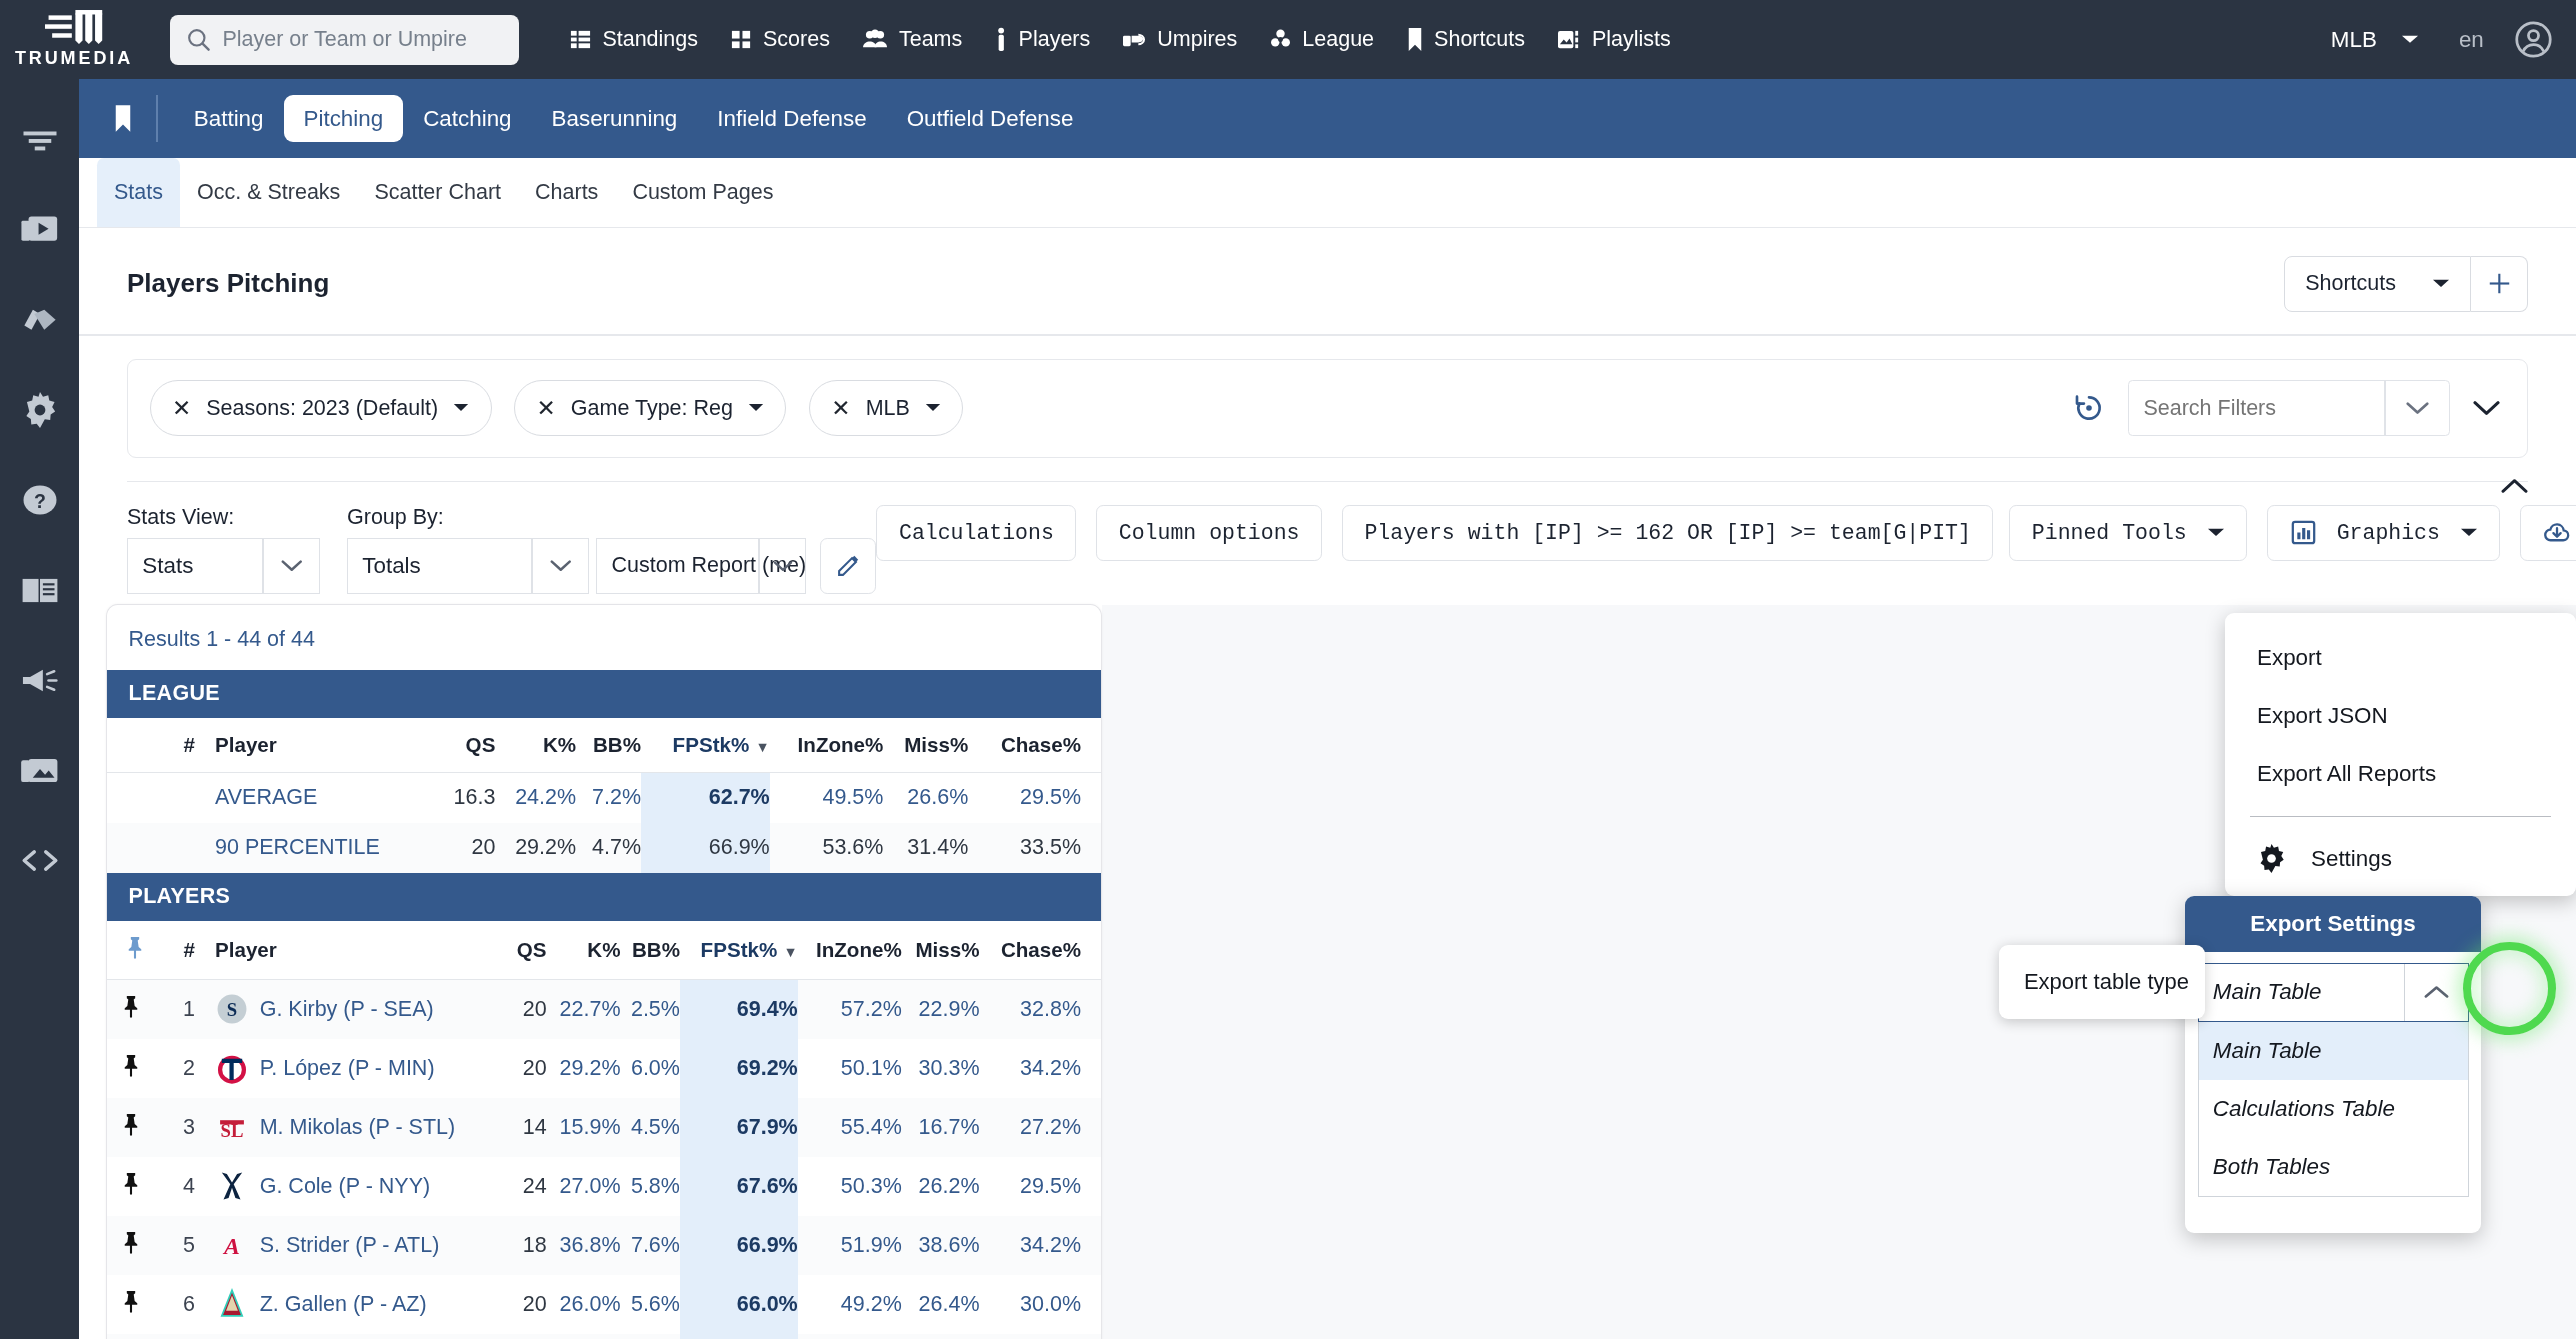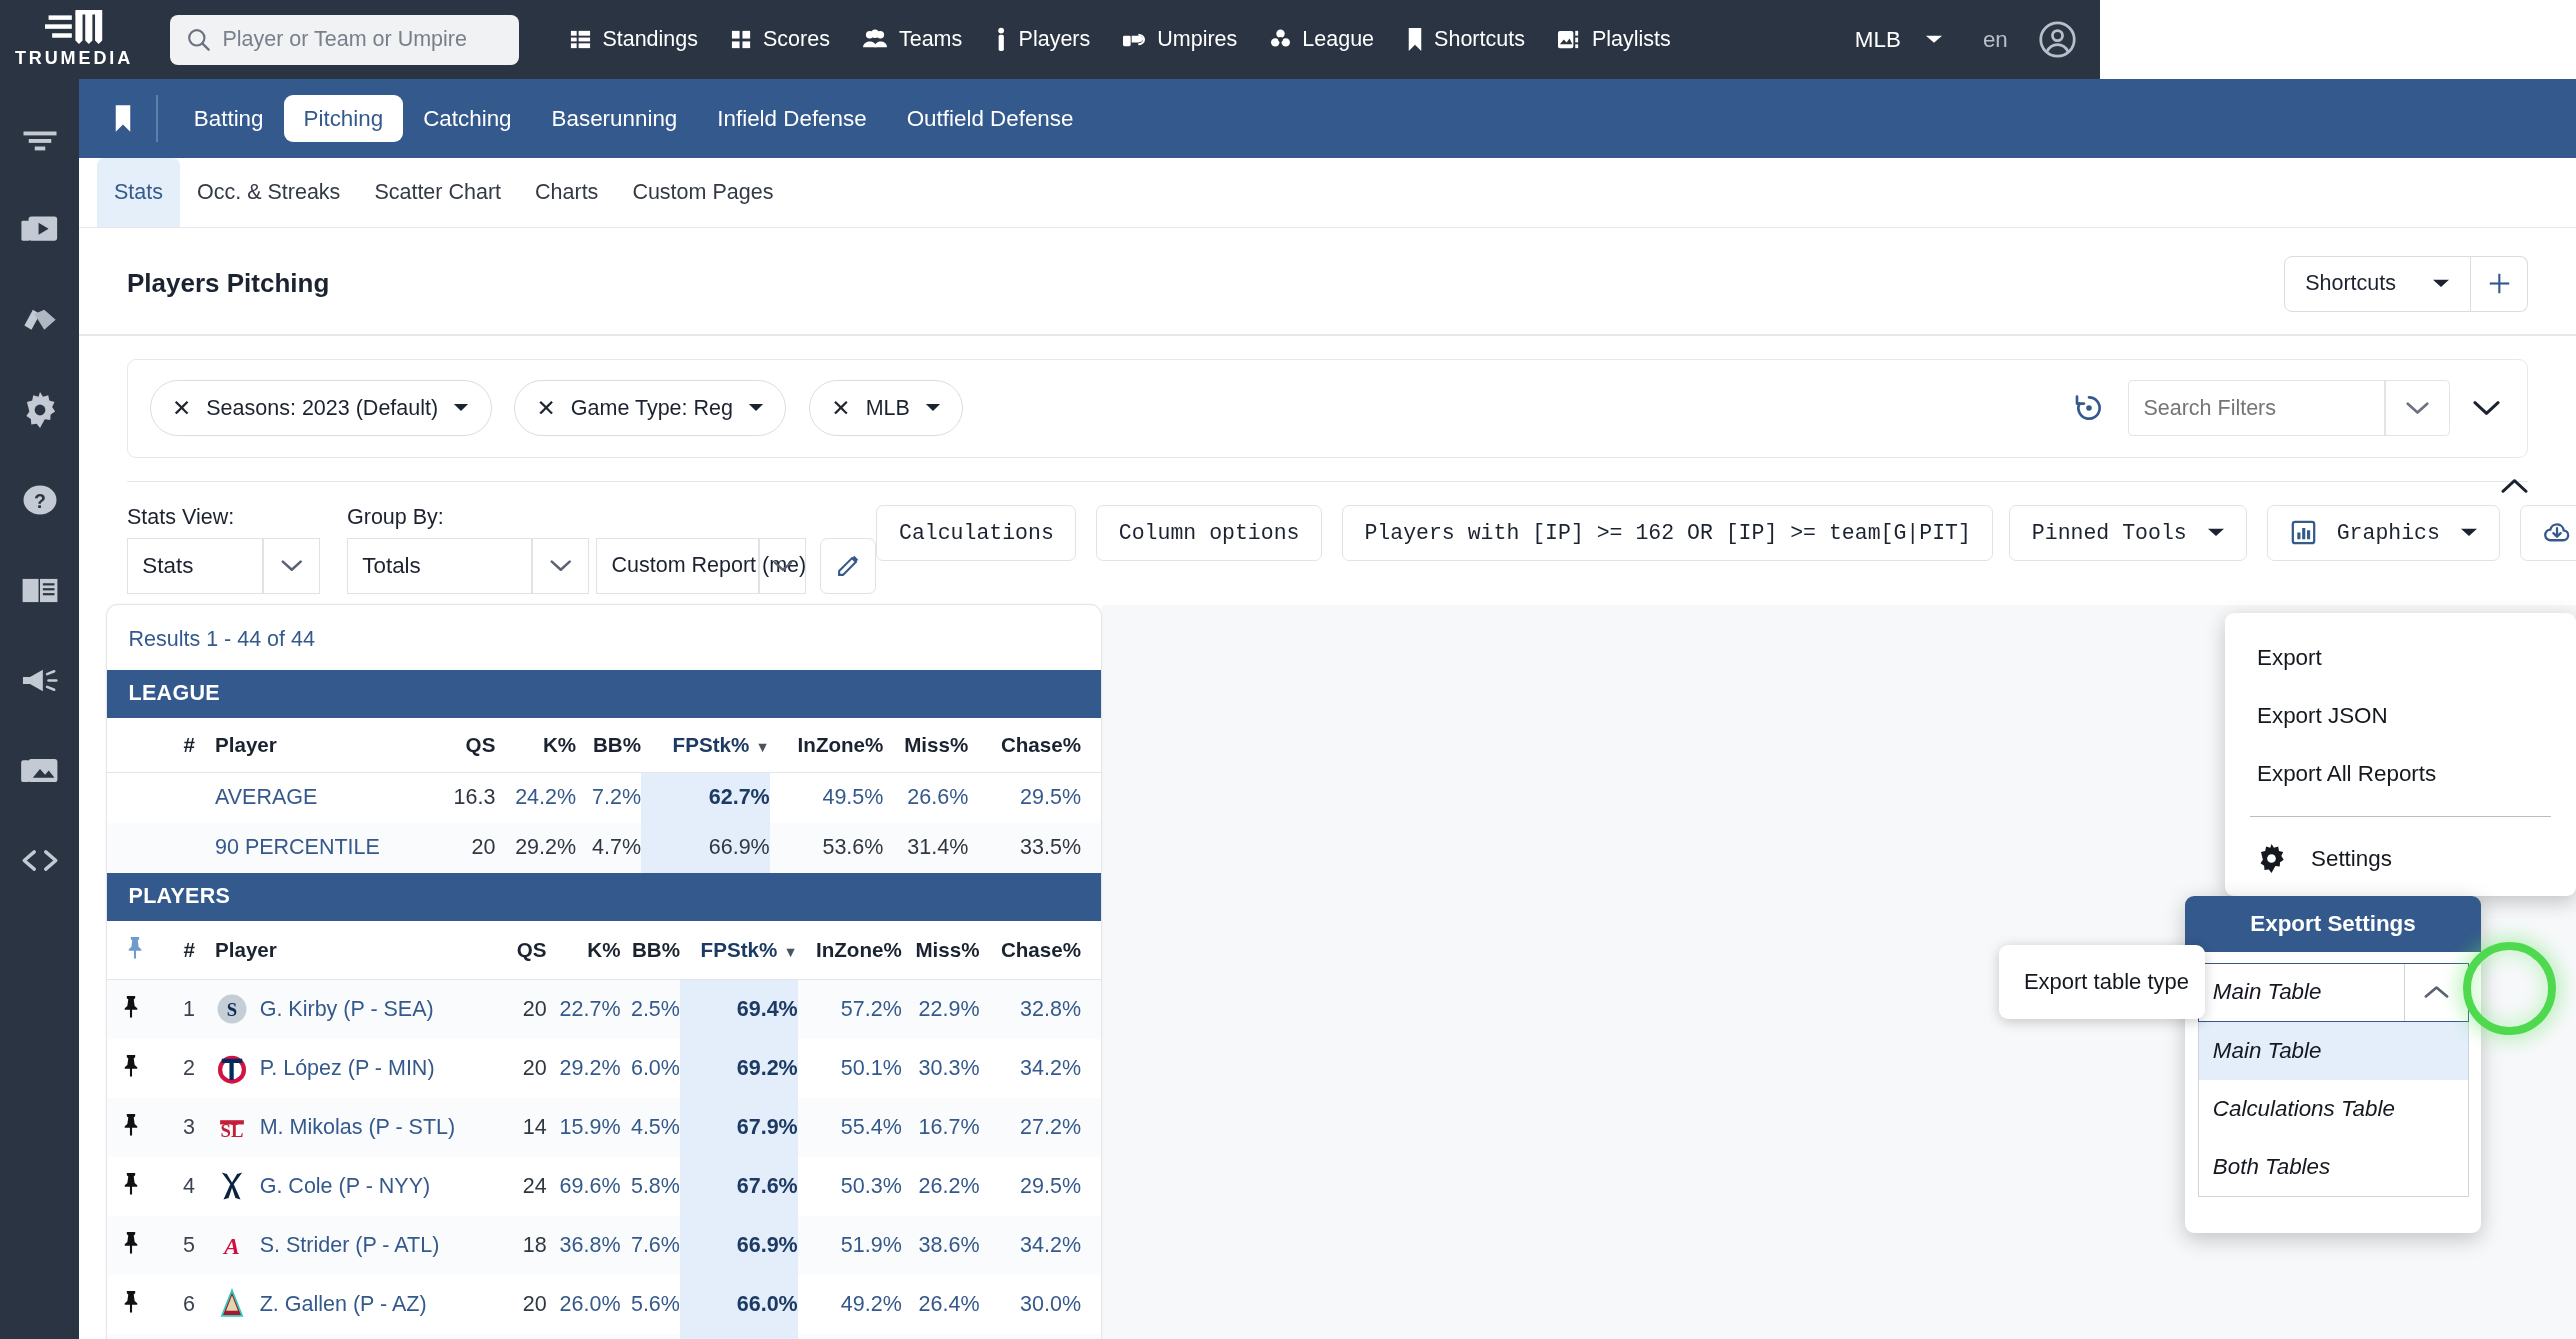--- a/index.html
+++ b/index.html
@@ -6,21 +6,21 @@
   html, body {
     width: 2576px; height: 1340px;
     font-family: "Liberation Sans", sans-serif;
     background: #ffffff;
     overflow: hidden;
   }
   .app { position: relative; width: 2576px; height: 1340px; }
 
   
   .topnav {
-    position: absolute; top: 0; left: 0; width: 2100px; height: 79px;
+    position: absolute; top: 0; left: 0; width: 2576px; height: 79px;
     background: #2b3442; display: flex; align-items: center;
   }
   .brand {
     width: 148px; display: flex; flex-direction: column;
     align-items: center; justify-content: center; color: #fff;
   }
   .brand-mark { display: block; }
   .brand-text {
     font-size: 18px; letter-spacing: 2.9px; font-weight: 700;
     color: #ffffff; margin-top: 3.6px;
@@ -790,21 +790,21 @@
             <td class="c-rank">4</td>
             <td class="c-player">
               <span class="pcell">
                 <span class="logo"><svg viewBox="0 0 40 40" width="34" height="34">
                     <path d="M8 4l10 14-8 18 6-2 4-12 4 12 6 2-8-18L32 4l-6 2-6 10-6-10z" fill="#0c2340"></path>
                   </svg></span>
                 <span class="pname">G. Cole (P - NYY)</span>
               </span>
             </td>
             <td class="num-dark">24</td>
-            <td>69.6%</td>
+            <td>27.0%</td>
             <td>5.8%</td>
             <td class="sortcol">67.6%</td>
             <td>50.3%</td>
             <td>26.2%</td>
             <td class="pad-r">29.5%</td>
           </tr>
           <tr class="row-alt">
             <td class="c-pin"><svg width="20" height="23" viewBox="0 0 18 22">
                 <path d="M5 1h8v2l-1.4 1.2.9 6.4L15 12.6V14H10v7l-1 1-1-1v-7H3v-1.4l2.5-2 .9-6.4L5 3z" fill="#111"></path>
               </svg></td>

